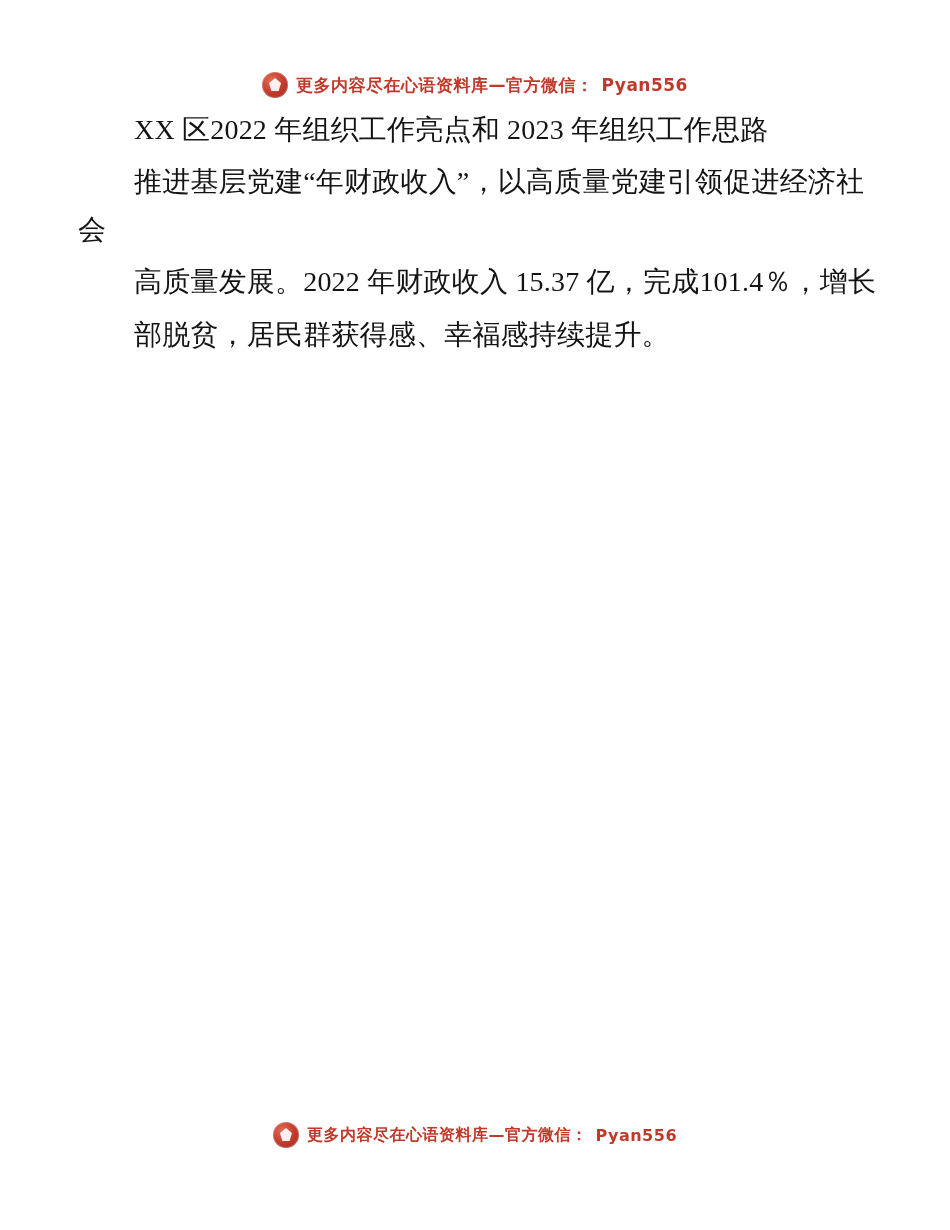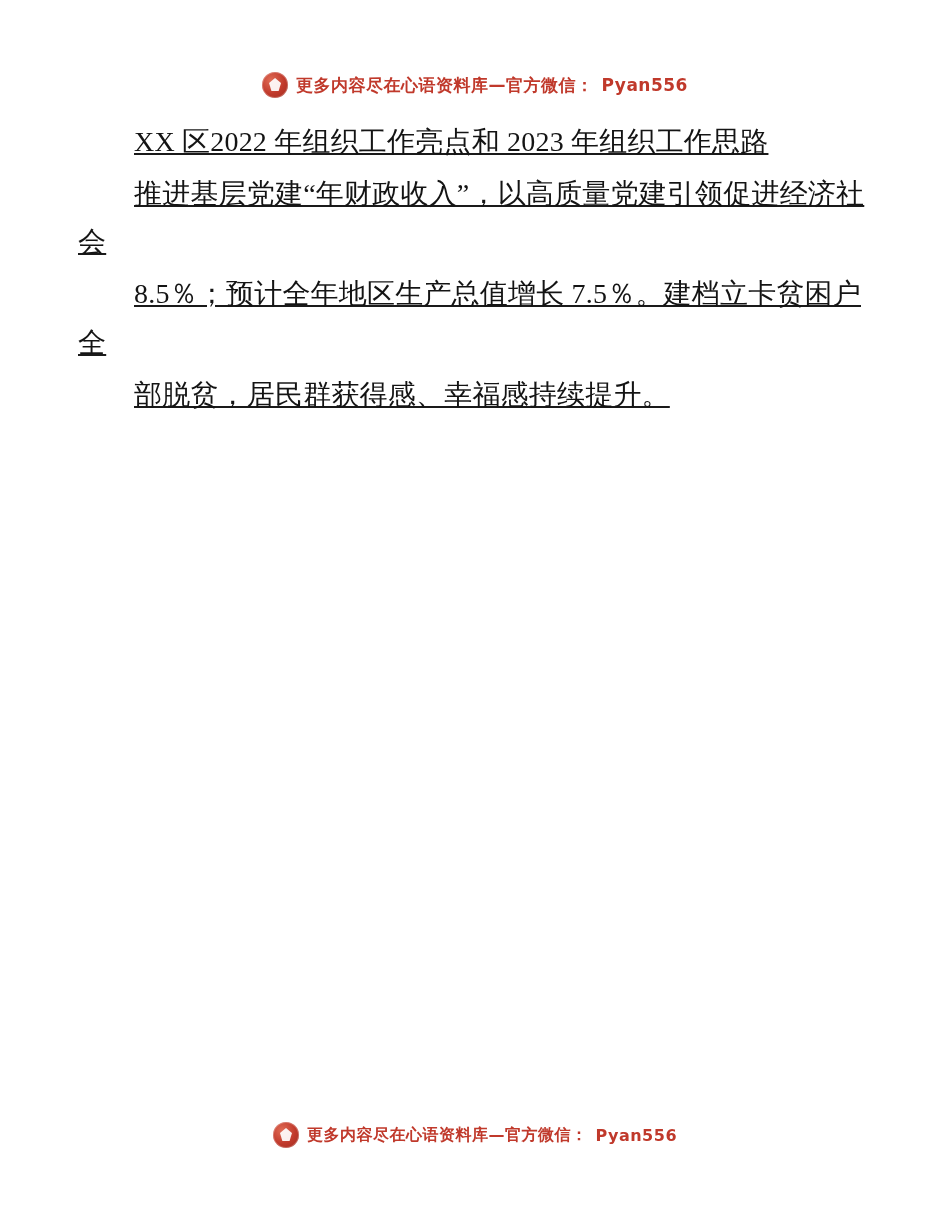--- a/index.html
+++ b/index.html
@@ -66,24 +66,23 @@
     font-family: "DejaVu Sans", "Liberation Sans", sans-serif;
     font-size: 16px;
     font-weight: bold;
     color: #c0392b;
     letter-spacing: 0.5px;
   }
 
   
   .content {
     position: absolute;
-    top: 118px;
+    top: 106px;
     left: 78px;
     width: 800px;
-    text-decoration: underline;
   }
   .para {
     font-size: 28px;
     line-height: 1.72;
     color: #141414;
     letter-spacing: 0.2px;
     margin: 0 0 4px 0;
     text-align: left;
     word-break: break-word;
   }
@@ -98,21 +97,21 @@
 
   <div class="watermark watermark-top">
     <span class="wm-logo"></span>
     <span class="wm-text">更多内容尽在心语资料库—官方微信：</span>
     <span class="wm-text">Pyan556</span>
   </div>
 
   <div class="content">
     <p class="para indent">XX 区2022 年组织工作亮点和 2023 年组织工作思路</p>
     <p class="para indent">推进基层党建“年财政收入”，以高质量党建引领促进经济社会</p>
-    <p class="para indent">8.5％；预计全年地区生产总值增长 7.5％。建档立卡贫困户全</p>
+    <p class="para indent">高质量发展。2022 年财政收入 15.37 亿，完成101.4％，增长</p>
     <p class="para indent">部脱贫，居民群获得感、幸福感持续提升。</p>
   </div>
 
   <div class="watermark watermark-bottom">
     <span class="wm-logo"></span>
     <span class="wm-text-2">更多内容尽在心语资料库—官方微信：</span>
     <span class="wm-text-2">Pyan556</span>
   </div>
 
 </div>

